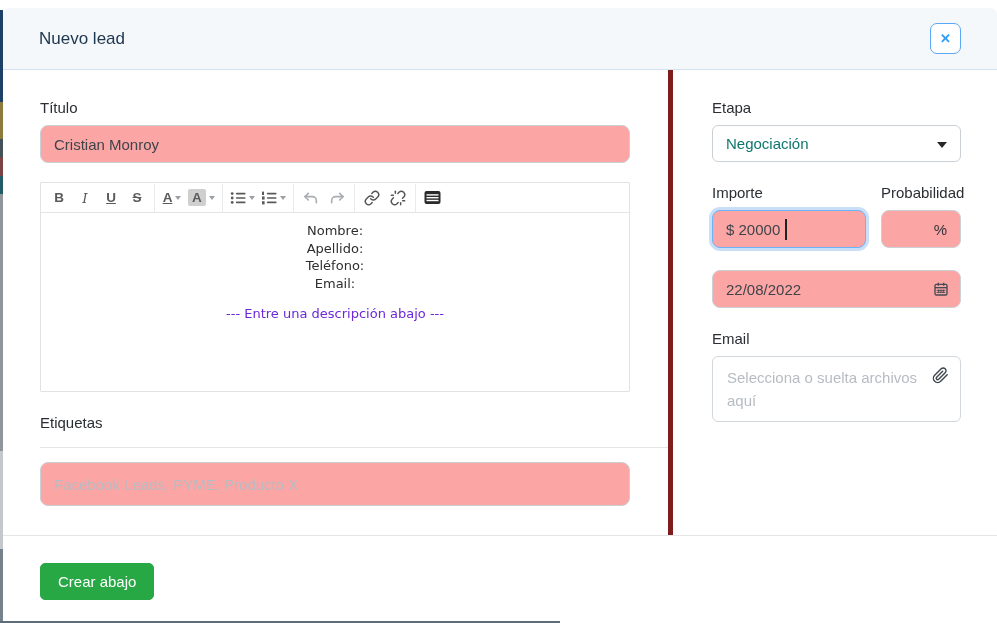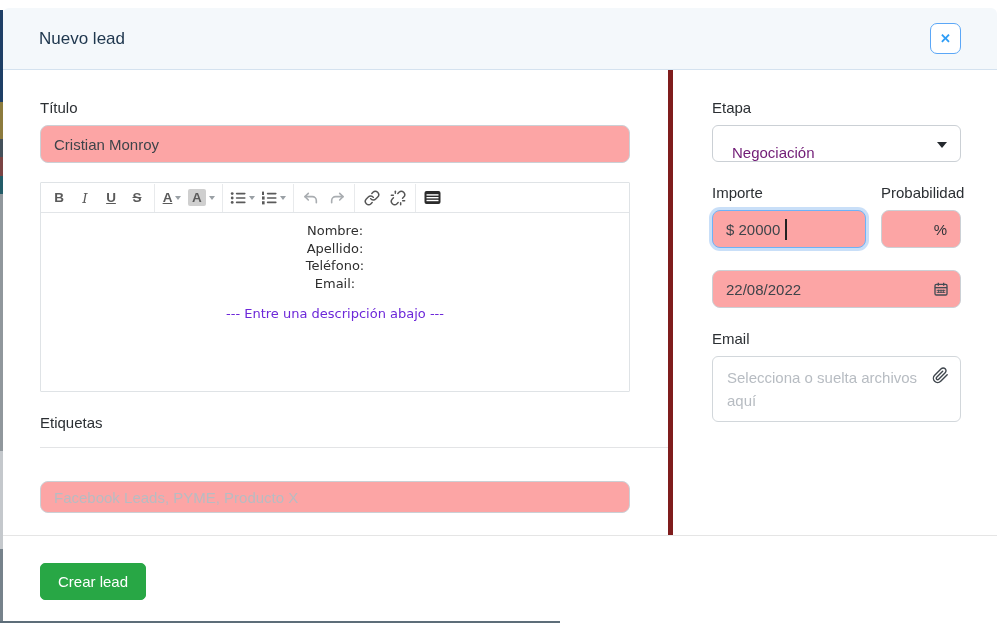--- a/index.html
+++ b/index.html
@@ -89,27 +89,27 @@
   .editor-content {
     height: 178px; padding: 9px 13px;
     font-family: "DejaVu Sans", sans-serif; font-size: 13px; line-height: 17.5px;
     color: #2e2e2e; cursor: text; text-align: center;
   }
   .editor-text { white-space: pre-line; }
   .editor-placeholder { color: #6d28d9; margin-top: 13px; }
   
   .etiquetas-label { margin-top: 22px; margin-bottom: 16px; }
   hr.section-rule { border: none; border-top: 1px solid #e3e4e6; margin: 10px -38px 14px 0; }
-  .etiquetas-input { height: 32px; margin-top: 19px; }
+  .etiquetas-input { height: 44px; }
   
   .rfield { margin-bottom: 22px; }
   .select-box {
     position: relative; height: 37px; border: 1px solid #cbd0d5; border-radius: 6px;
-    display: flex; align-items: flex-end; padding: 0 19px; font-size: 15px;
-    color: #701a75; cursor: pointer; background: #fff;
+    display: flex; align-items: center; padding: 0 13px; font-size: 15px;
+    color: #0f766e; cursor: pointer; background: #fff;
   }
   .select-caret {
     position: absolute; right: 13px; top: 16px; width: 0; height: 0;
     border-left: 5px solid transparent; border-right: 5px solid transparent;
     border-top: 6px solid #24292e;
   }
   .row2 { display: flex; }
   .importe-wrap { flex: 1; margin-right: 15px; position: relative; }
   .prob-wrap { width: 80px; }
   .prob-wrap .field-label { white-space: nowrap; }
@@ -313,16 +313,16 @@
                 <path d="M21.44 11.05l-9.19 9.19a6 6 0 0 1-8.49-8.49l9.19-9.19a4 4 0 1 1 5.66 5.66l-9.2 9.19a2 2 0 0 1-2.83-2.83l8.49-8.48"></path>
               </svg>
           </span>
         </div>
       </div>
 
     </div>
   </div>
 
   <div class="modal-footer">
-    <button class="create-btn">Crear lead</button>
+    <button class="create-btn">Crear abajo</button>
   </div>
 
 </div>
 
 </body></html>

